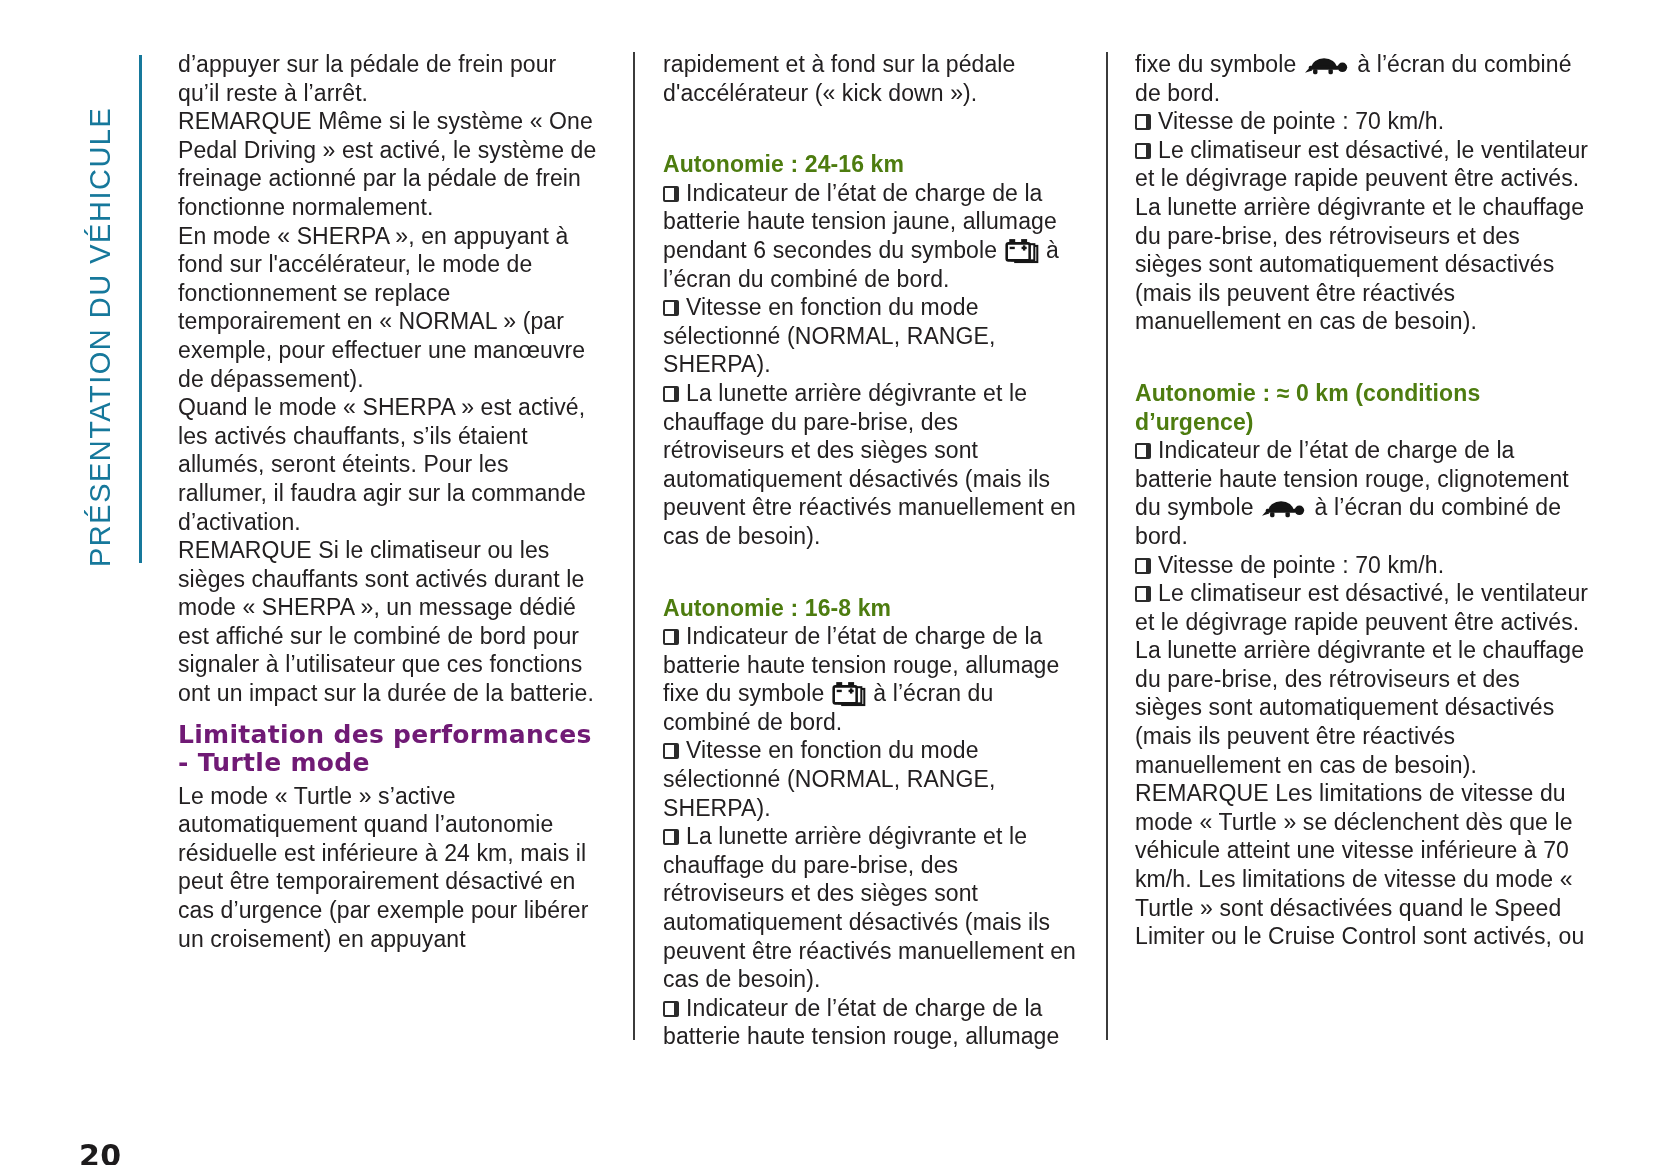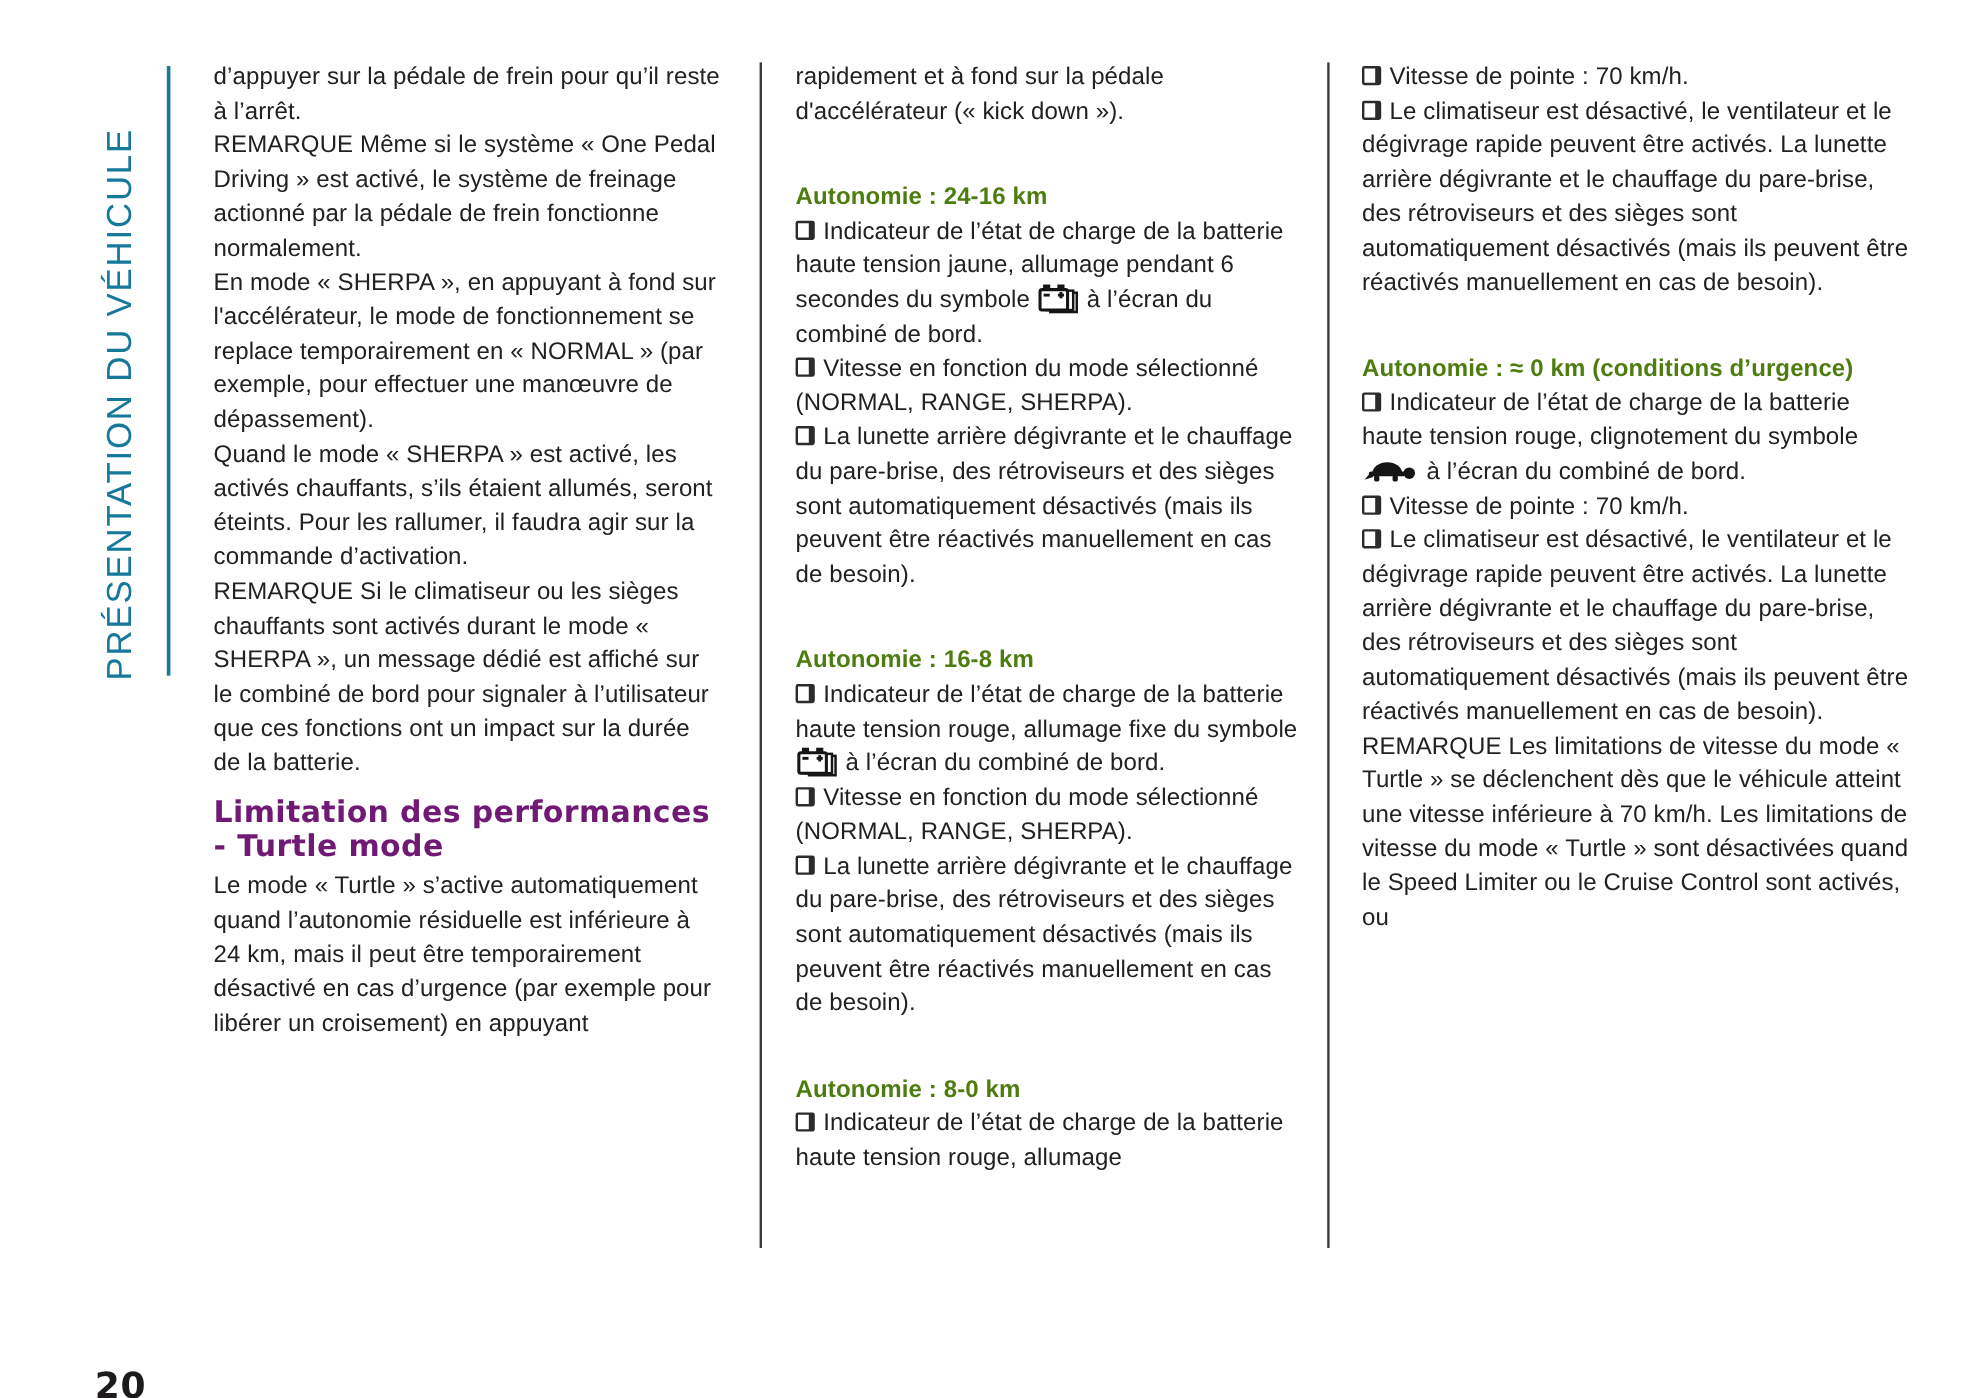--- a/index.html
+++ b/index.html
@@ -25,21 +25,21 @@
   
   .col{position:absolute;top:50px;}
   .col-1{left:178px;width:422px;}
   .col-2{left:663px;width:422px;}
   .col-3{left:1135px;width:458px;}
   .divider{position:absolute;top:52px;width:2px;height:988px;background:#3b3b3b;}
   .divider-1{left:633px;}
   .divider-2{left:1106px;}
   .col p,.col h3{
     margin:0;
-    font-size:20px;line-height:28.6px;
+    font-size:23px;line-height:28.6px;
     letter-spacing:.1px;
   }
   .col h3.heading{
     color:#4d7c0f;font-weight:700;margin-top:43px;
   }
   .col h2.section-title{
     margin:13px 0 5px 0;
     font-family:"DejaVu Sans","Liberation Sans",sans-serif;
     font-weight:700;
     font-size:25px;line-height:28px;
@@ -110,25 +110,34 @@
       <rect x="2" y="6" width="27" height="20" rx="2" fill="#ffffff" stroke="#151515" stroke-width="3"></rect>
       <rect x="5" y="1" width="7" height="5" fill="#151515"></rect>
       <rect x="19" y="1" width="7" height="5" fill="#151515"></rect>
       <rect x="5.5" y="10" width="6" height="2.8" fill="#151515"></rect>
       <rect x="19.5" y="10" width="6" height="2.8" fill="#151515"></rect>
       <rect x="21.1" y="8.3" width="2.8" height="6.2" fill="#151515"></rect>
     </svg>
   </span> à l’écran du combiné de bord.</p>
       <p class="bullet"><span class="icon square-bullet-icon"><span class="sq"></span></span>Vitesse en fonction du mode sélectionné (NORMAL, RANGE, SHERPA).</p>
       <p class="bullet"><span class="icon square-bullet-icon"><span class="sq"></span></span>La lunette arrière dégivrante et le chauffage du pare-brise, des rétroviseurs et des sièges sont automatiquement désactivés (mais ils peuvent être réactivés manuellement en cas de besoin).</p>
-      <h3 class="heading">Autonomie : 8-0 km</h3>
       <p class="bullet"><span class="icon square-bullet-icon"><span class="sq"></span></span>Indicateur de l’état de charge de la batterie haute tension rouge, allumage</p>
     </div>
   <div class="divider divider-2"></div>
   <div class="col col-3">
+      <p class="paragraph">fixe du symbole <span class="icon turtle-icon">
+    <svg width="44" height="22" viewBox="0 0 60 30" aria-hidden="true">
+      <path d="M9 20 A 17 13 0 0 1 43 20 Z" fill="#151515"></path>
+      <rect x="5" y="17.5" width="42" height="5.5" rx="2.5" fill="#151515"></rect>
+      <circle cx="51" cy="19.5" r="6.5" fill="#151515"></circle>
+      <rect x="11" y="22" width="6" height="7" rx="2" fill="#151515"></rect>
+      <rect x="32" y="22" width="6" height="7" rx="2" fill="#151515"></rect>
+      <path d="M7 19 L0 27 L10 24 Z" fill="#151515"></path>
+    </svg>
+  </span> à l’écran du combiné de bord.</p>
       <p class="bullet"><span class="icon square-bullet-icon"><span class="sq"></span></span>Vitesse de pointe : 70 km/h.</p>
       <p class="bullet"><span class="icon square-bullet-icon"><span class="sq"></span></span>Le climatiseur est désactivé, le ventilateur et le dégivrage rapide peuvent être activés. La lunette arrière dégivrante et le chauffage du pare-brise, des rétroviseurs et des sièges sont automatiquement désactivés (mais ils peuvent être réactivés manuellement en cas de besoin).</p>
       <h3 class="heading">Autonomie : ≈ 0 km (conditions d’urgence)</h3>
       <p class="bullet"><span class="icon square-bullet-icon"><span class="sq"></span></span>Indicateur de l’état de charge de la batterie haute tension rouge, clignotement du symbole <span class="icon turtle-icon">
     <svg width="44" height="22" viewBox="0 0 60 30" aria-hidden="true">
       <path d="M9 20 A 17 13 0 0 1 43 20 Z" fill="#151515"></path>
       <rect x="5" y="17.5" width="42" height="5.5" rx="2.5" fill="#151515"></rect>
       <circle cx="51" cy="19.5" r="6.5" fill="#151515"></circle>
       <rect x="11" y="22" width="6" height="7" rx="2" fill="#151515"></rect>
       <rect x="32" y="22" width="6" height="7" rx="2" fill="#151515"></rect>

